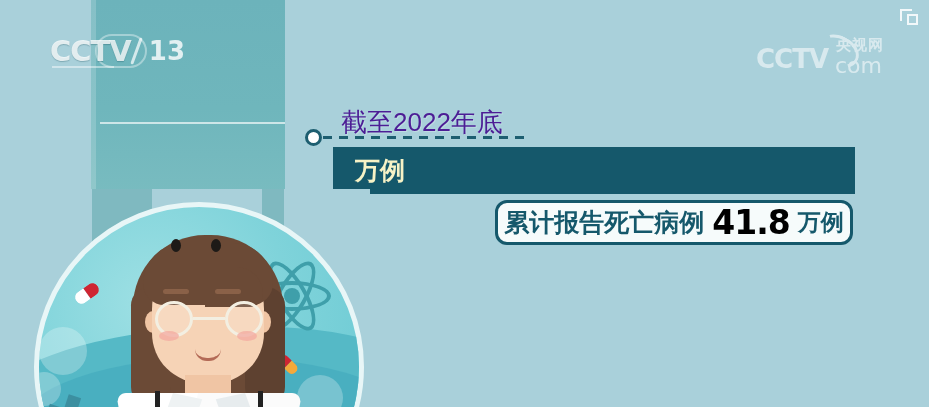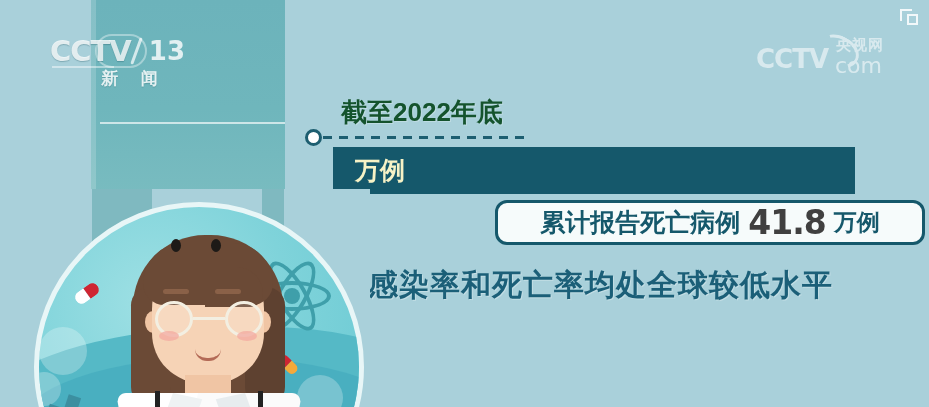--- a/index.html
+++ b/index.html
@@ -86,22 +86,22 @@
     border-radius:50%; background:#ffffff;
     border:3px solid #1d5e70;
   }
   .dashes{
     position:absolute; left:323px; top:136px; width:208px; height:3px;
     background:repeating-linear-gradient(90deg,#1d5e70 0 9px,transparent 9px 16px);
   }
 
   
   .date-line{
-    position:absolute; left:341px; top:95px;
-    font-size:26px; font-weight:bold; color:#14532d;
+    position:absolute; left:341px; top:105px;
+    font-size:26px; font-weight:normal; color:#4c1d95;
     letter-spacing:0px; white-space:nowrap;
     text-shadow:1px 1px 0 rgba(255,255,255,.25);
   }
 
   
   .bar-dark{
     position:absolute; left:333px; top:147px; width:522px; height:47px;
     background:#15586b;
     display:flex; align-items:center; padding:0 14px 0 16px;
     white-space:nowrap;
@@ -113,30 +113,30 @@
     font-size:35px; font-weight:bold; color:#f7f3c3;
     font-family:"DejaVu Sans",sans-serif;
     margin:0 1px 0 4px; letter-spacing:-1px;
   }
   .bar-dark .unit{
     font-size:25px; font-weight:bold; color:#f6f2c6; margin-left:6px;
   }
 
   
   .bar-light{
-    position:absolute; left:495px; top:200px; width:430px; height:45px;
+    position:absolute; left:495px; top:200px; width:358px; height:45px;
     background:#f6fbfb; border:3px solid #15586b; border-radius:12px;
     display:flex; align-items:center; justify-content:center;
     white-space:nowrap;
   }
   .bar-light .txt{
     font-size:25px; font-weight:bold; color:#15586b;
   }
   .bar-light .num{
-    font-size:33px; font-weight:bold; color:#404040;
+    font-size:33px; font-weight:bold; color:#000000;
     font-family:"DejaVu Sans",sans-serif; margin:0 2px 0 8px; letter-spacing:-1px;
   }
   .bar-light .unit{
     font-size:23px; font-weight:bold; color:#15586b; margin-left:6px;
   }
 
   
   .conclusion{
     position:absolute; left:368px; top:265px;
     font-size:30px; font-weight:bold; color:#1b5f78; letter-spacing:1px;
@@ -360,40 +360,38 @@
 
   <div class="teal-band"></div>
 
   <div class="cctv-13-ring"></div>
   <div class="cctv-logo">
     <span class="cctv-word">CCTV</span>
     <span class="cctv-slash"></span>
     <span class="cctv-13">13</span>
   </div>
   <div class="cctv-underline"></div>
-  <div class="cctv-xinwen">新   闻</div>
 
   <div class="lead-div"></div>
 
   <div class="node-dot"></div>
   <div class="dashes"></div>
 
   <div class="date-line">截至2022年底</div>
 
   <div class="bar-dark">
     <span class="unit">万例</span>
   </div>
 
   <div class="bar-light">
     <span class="txt">累计报告死亡病例</span>
     <span class="num">41.8</span>
     <span class="unit">万例</span>
   </div>
 
-  <div class="conclusion">感染率和死亡率均处全球较低水平</div>
 
   <div class="watermark">
     <span class="wm-cctv">CCTV</span>
     <span class="wm-swoosh"></span>
     <span class="wm-cn">央视网</span>
     <span class="wm-com">com</span>
   </div>
 
   <div class="corner-icon">
     <i class="a"></i>

